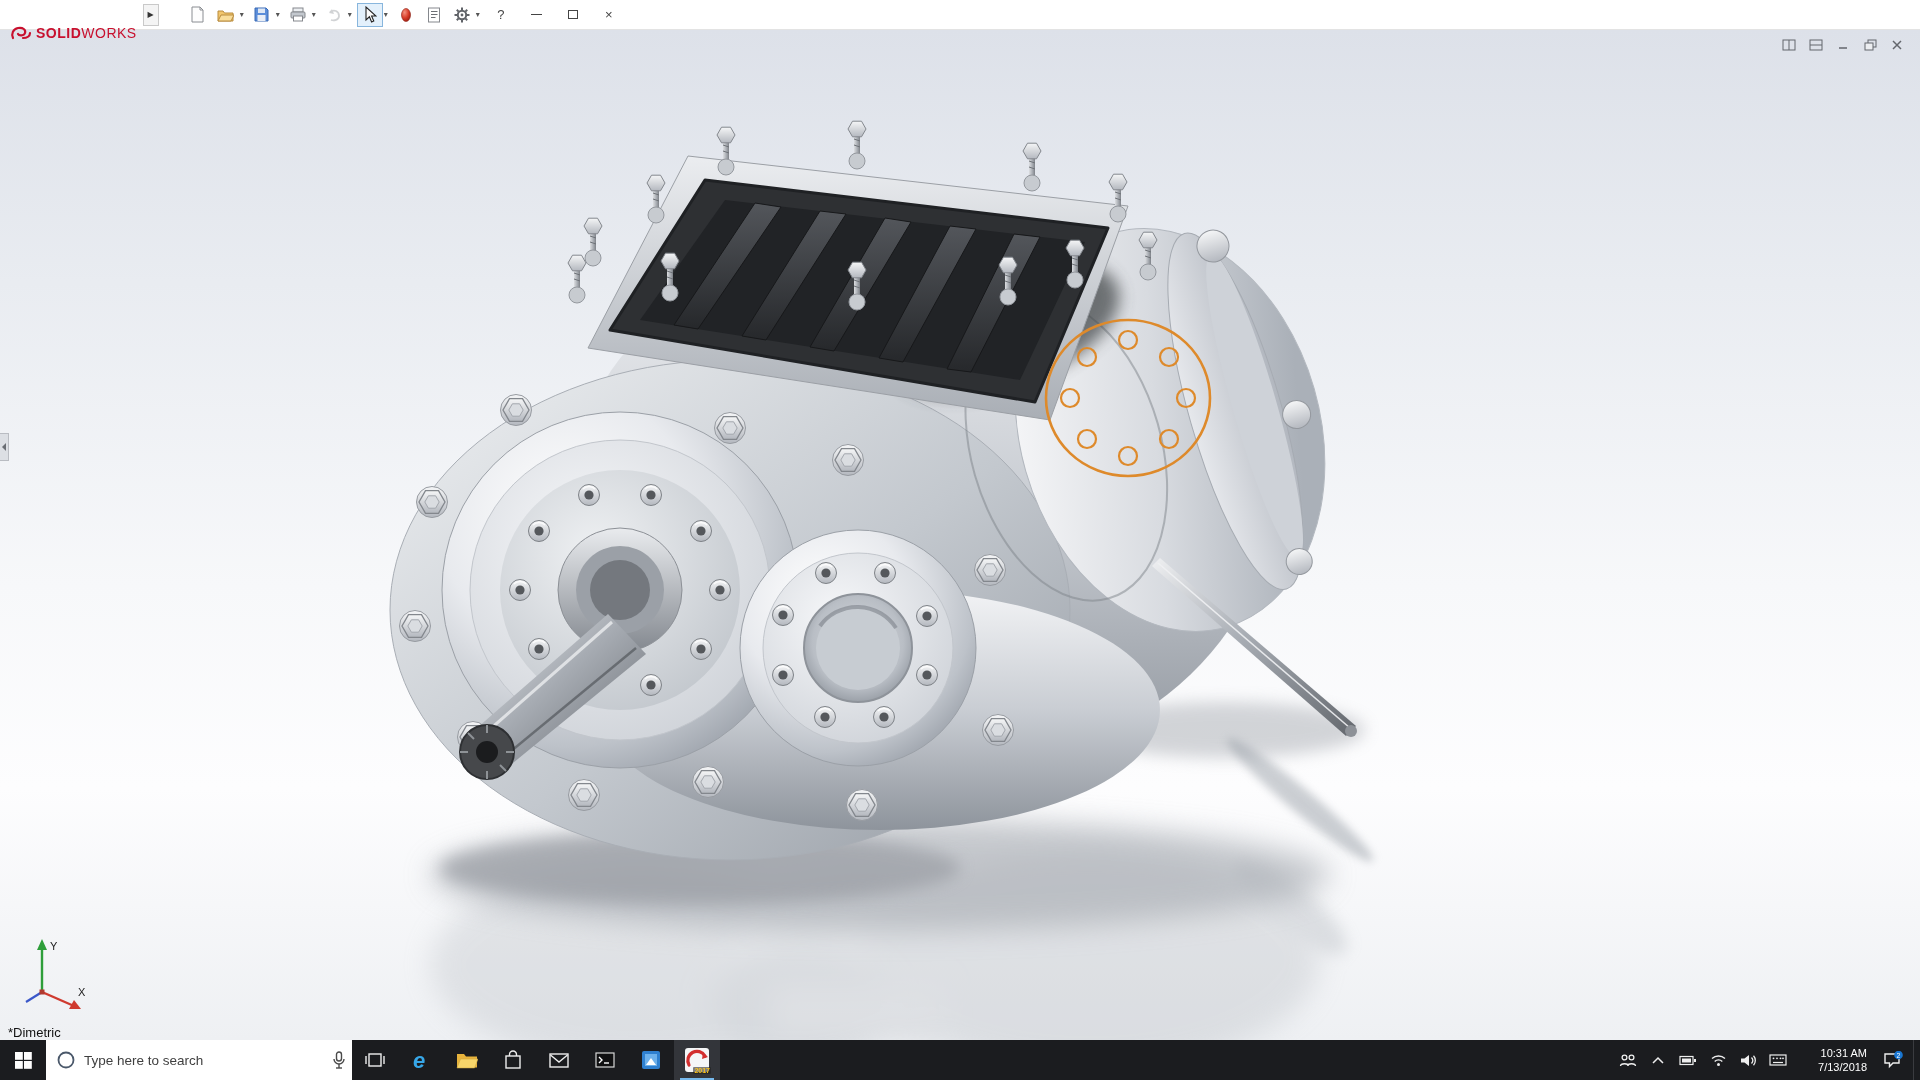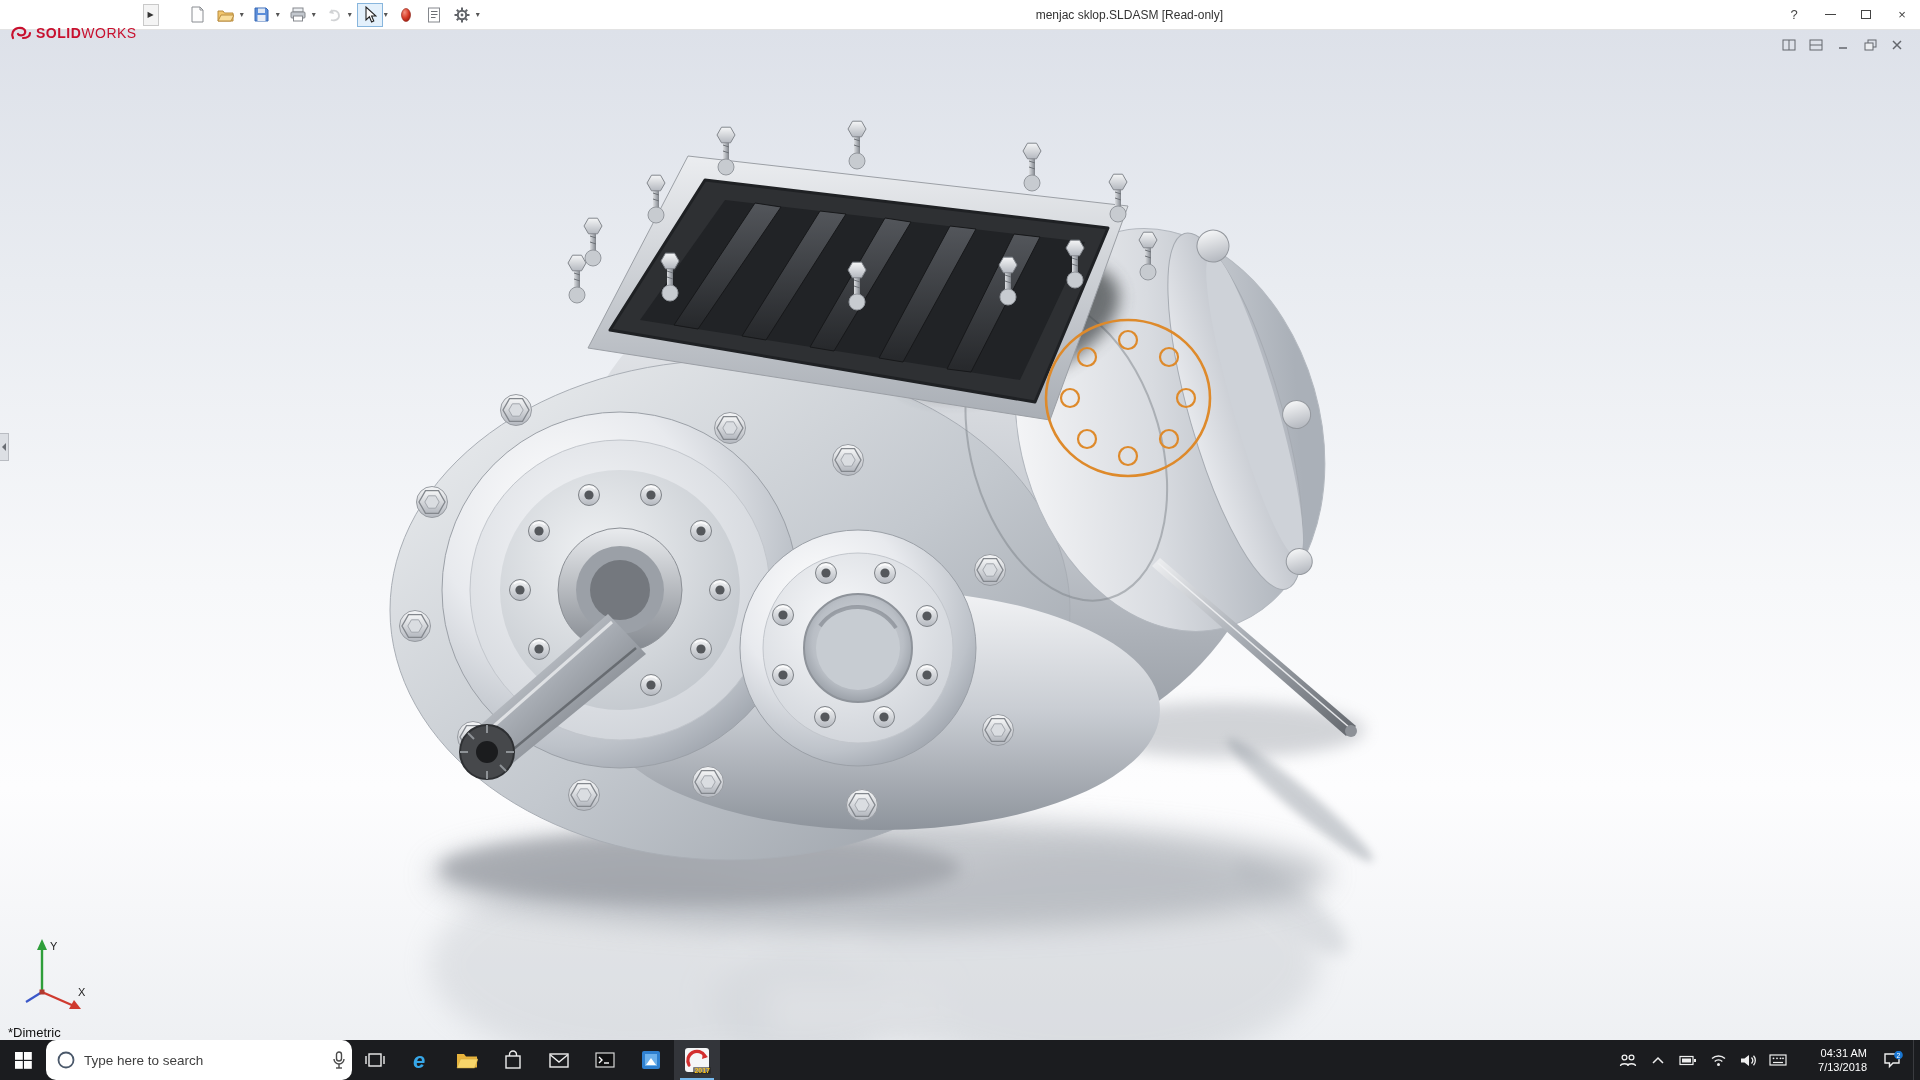--- a/index.html
+++ b/index.html
@@ -31,21 +31,21 @@
   .view-label { position:absolute; left:8px; bottom:0px; font-size:13px; color:#111;margin-top:24px; }
   .triad { position:absolute; left:14px; bottom:22px; }
   .splitter { position:absolute; left:0; top:403px; width:9px; height:28px; background:#dcdfe4; border:1px solid #b9bcc2; border-left:none; display:flex; align-items:center; justify-content:center; cursor:pointer; }
   .splitter:before { content:""; border-right:4px solid #6a6e74; border-top:4px solid transparent; border-bottom:4px solid transparent; }
 
   
   .taskbar { position:absolute; bottom:0; left:0; width:1920px; height:40px; background:#1b1c1f; display:flex; align-items:stretch; z-index:40; }
   .tk-btn { width:46px; display:flex; align-items:center; justify-content:center; background:transparent; border:none; cursor:pointer; position:relative; }
   .tk-btn.active-app { background:#33353a; }
   .tk-btn.active-app:after { content:""; position:absolute; bottom:0; left:6px; right:6px; height:2px; background:#76b9ed; }
-  .searchbox { width:306px; background:#ffffff; display:flex; align-items:center; padding:0 6px 0 10px; gap:8px;border-radius:10px; }
+  .searchbox { width:306px; background:#ffffff; display:flex; align-items:center; padding:0 6px 0 10px; gap:8px; }
   .searchbox input { flex:1; border:none; outline:none; font-size:13.5px; color:#222; background:transparent; font-family:"Liberation Sans", sans-serif; }
   .searchbox input::placeholder { color:#3f3f3f; }
   .tk-spacer { flex:1; }
   .tray-btn { width:30px; display:flex; align-items:center; justify-content:center; background:transparent; border:none; cursor:pointer; }
   .clock { width:80px; display:flex; flex-direction:column; align-items:flex-end; justify-content:center; color:#fff; font-size:11px; line-height:14px; padding-right:6px; cursor:pointer; }
   .show-desktop { width:7px; border-left:1px solid #3a3b3f; cursor:pointer; }
   .sw-wrap { position:relative; width:26px; height:26px; }
   .sw-year { position:absolute; right:-1px; bottom:-1px; font-size:7px; font-weight:bold; color:#f8c21c; background:rgba(30,30,30,.55); padding:0 1px; border-radius:1px; }
 </style>
 </head>
@@ -138,21 +138,20 @@
             <line x1="2.8" y1="2.8" x2="4.6" y2="4.6"></line>
             <line x1="11.4" y1="11.4" x2="13.2" y2="13.2"></line>
             <line x1="13.2" y1="2.8" x2="11.4" y2="4.6"></line>
             <line x1="4.6" y1="11.4" x2="2.8" y2="13.2"></line>
           </g>
         </svg>
     </button>
       <span class="dd">▾</span>
   </div>
 
-  <div class="tb-title">menjac sklop.SLDASM [Read-only]</div>
 
   <div class="tb-right">
     <button class="tb-ctl">
         <span>?</span>
       </button>
     <button class="tb-ctl">
         <span class="glyph-min"></span>
       </button>
     <button class="tb-ctl">
         <span class="glyph-max"></span>
@@ -570,21 +569,21 @@
     <svg width="18" height="12" viewBox="0 0 18 12">
         <rect x="1" y="1" width="16" height="10" fill="none" stroke="#eee" stroke-width="1.2"></rect>
         <line x1="4" y1="8.5" x2="14" y2="8.5" stroke="#eee" stroke-width="1.2"></line>
         <circle cx="4.5" cy="4.3" r=".9" fill="#eee"></circle>
         <circle cx="8" cy="4.3" r=".9" fill="#eee"></circle>
         <circle cx="11.5" cy="4.3" r=".9" fill="#eee"></circle>
         <circle cx="14" cy="4.3" r=".9" fill="#eee"></circle>
       </svg>
   </button>
   <div class="clock">
-    <span>04:31 AM</span>
+    <span>10:31 AM</span>
     <span>7/13/2018</span>
   </div>
   <button class="tray-btn" style="width:40px">
     <svg width="20" height="18" viewBox="0 0 20 18">
       <path d="M2 3 h14 v9 h-6 l-3.5 3.5 v-3.5 H2 z" fill="none" stroke="#eee" stroke-width="1.4"></path>
       <circle cx="15.5" cy="4" r="4.3" fill="#1976d2"></circle>
       <text x="15.5" y="6.6" font-size="6.8" fill="#fff" text-anchor="middle">2</text>
     </svg>
   </button>
   <div class="show-desktop"></div>

